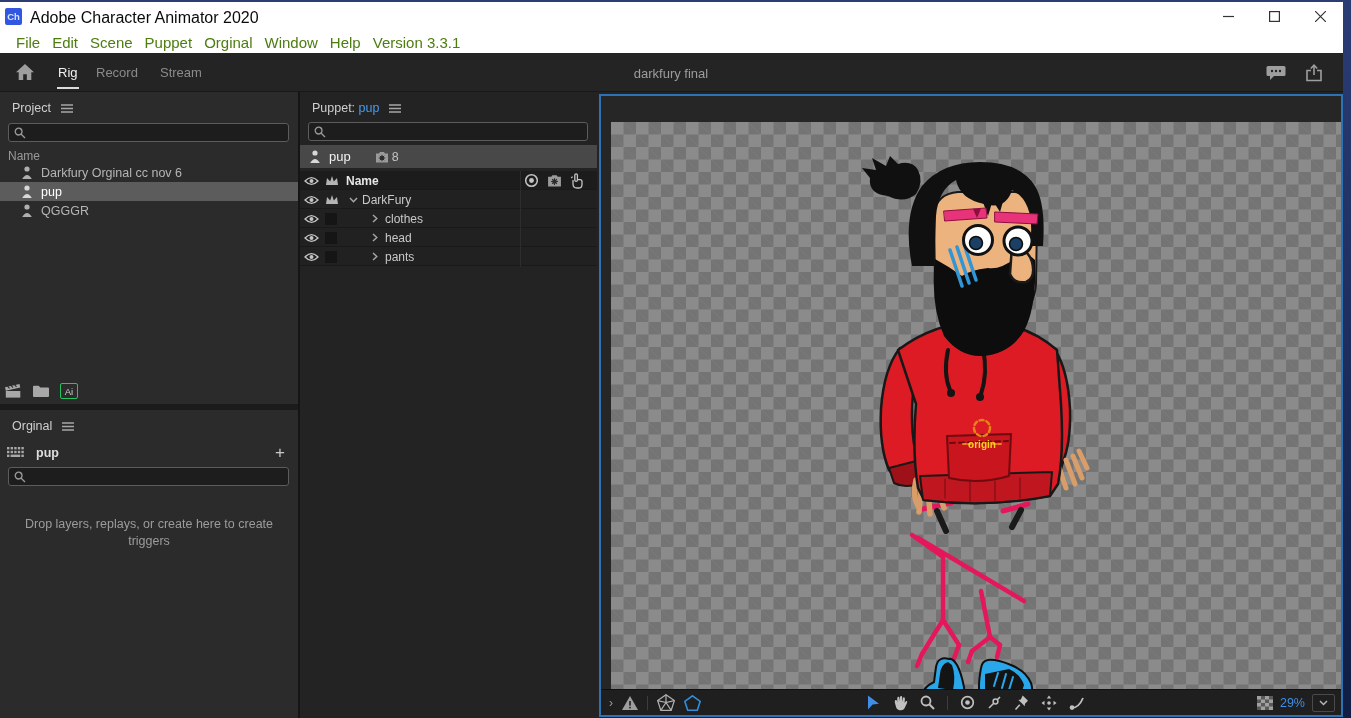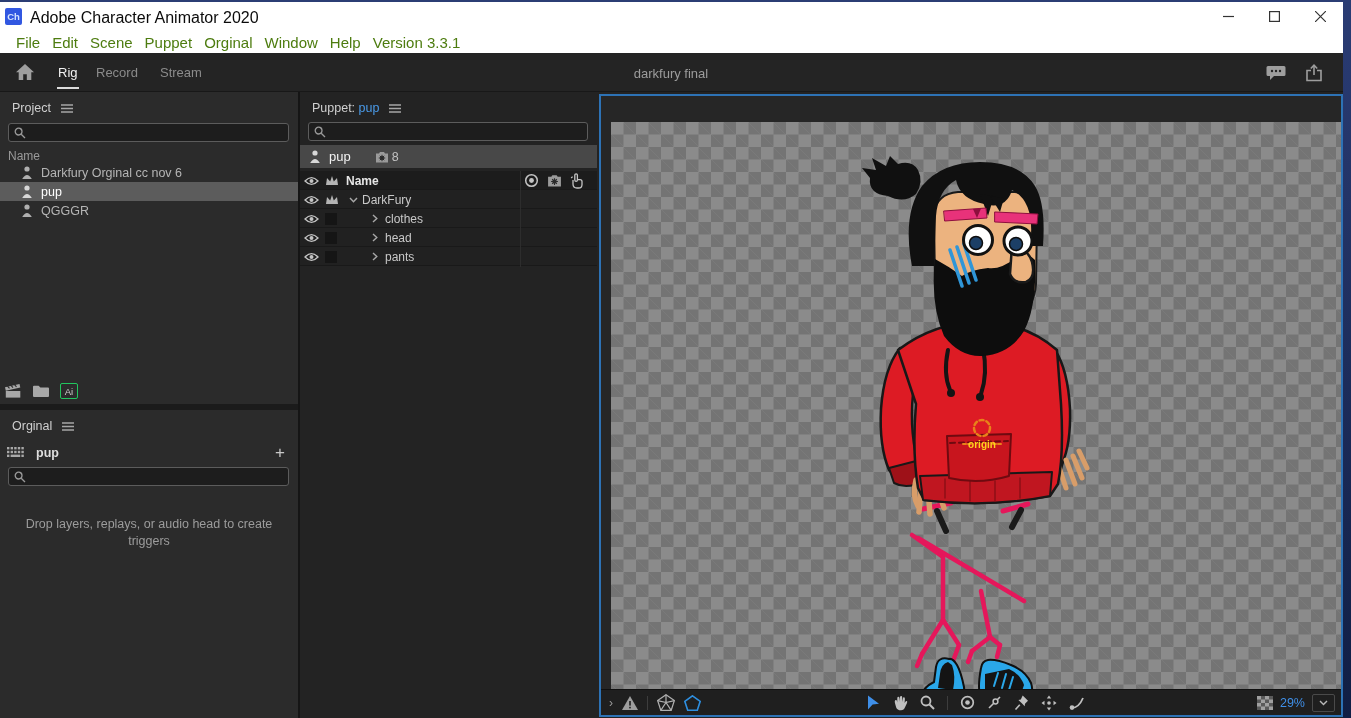--- a/index.html
+++ b/index.html
@@ -282,21 +282,21 @@
       </span>
       <span class="trigger-set-name">pup</span>
       <span class="trigger-add">+</span>
     </div>
     <div class="search-box">
       <svg width="12" height="12" viewBox="0 0 12 12">
           <circle cx="4.6" cy="4.6" r="3.4" fill="none" stroke="#9a9a9a" stroke-width="1.3"></circle>
           <line x1="7.2" y1="7.2" x2="11" y2="11" stroke="#9a9a9a" stroke-width="1.3"></line>
         </svg>
     </div>
-    <div class="drop-hint">Drop layers, replays, or audio head to create triggers</div>
+    <div class="drop-hint">Drop layers, replays, or create here to create triggers</div>
   </div>
 
   <div class="puppet-panel">
     <div class="panel-header">
       <span>
         <span>Puppet:</span>
         <span class="puppet-link">pup</span>
       </span>
       <span class="icon">
         <svg width="12" height="9" viewBox="0 0 12 9" stroke="#a6a6a6" stroke-width="1.4">

